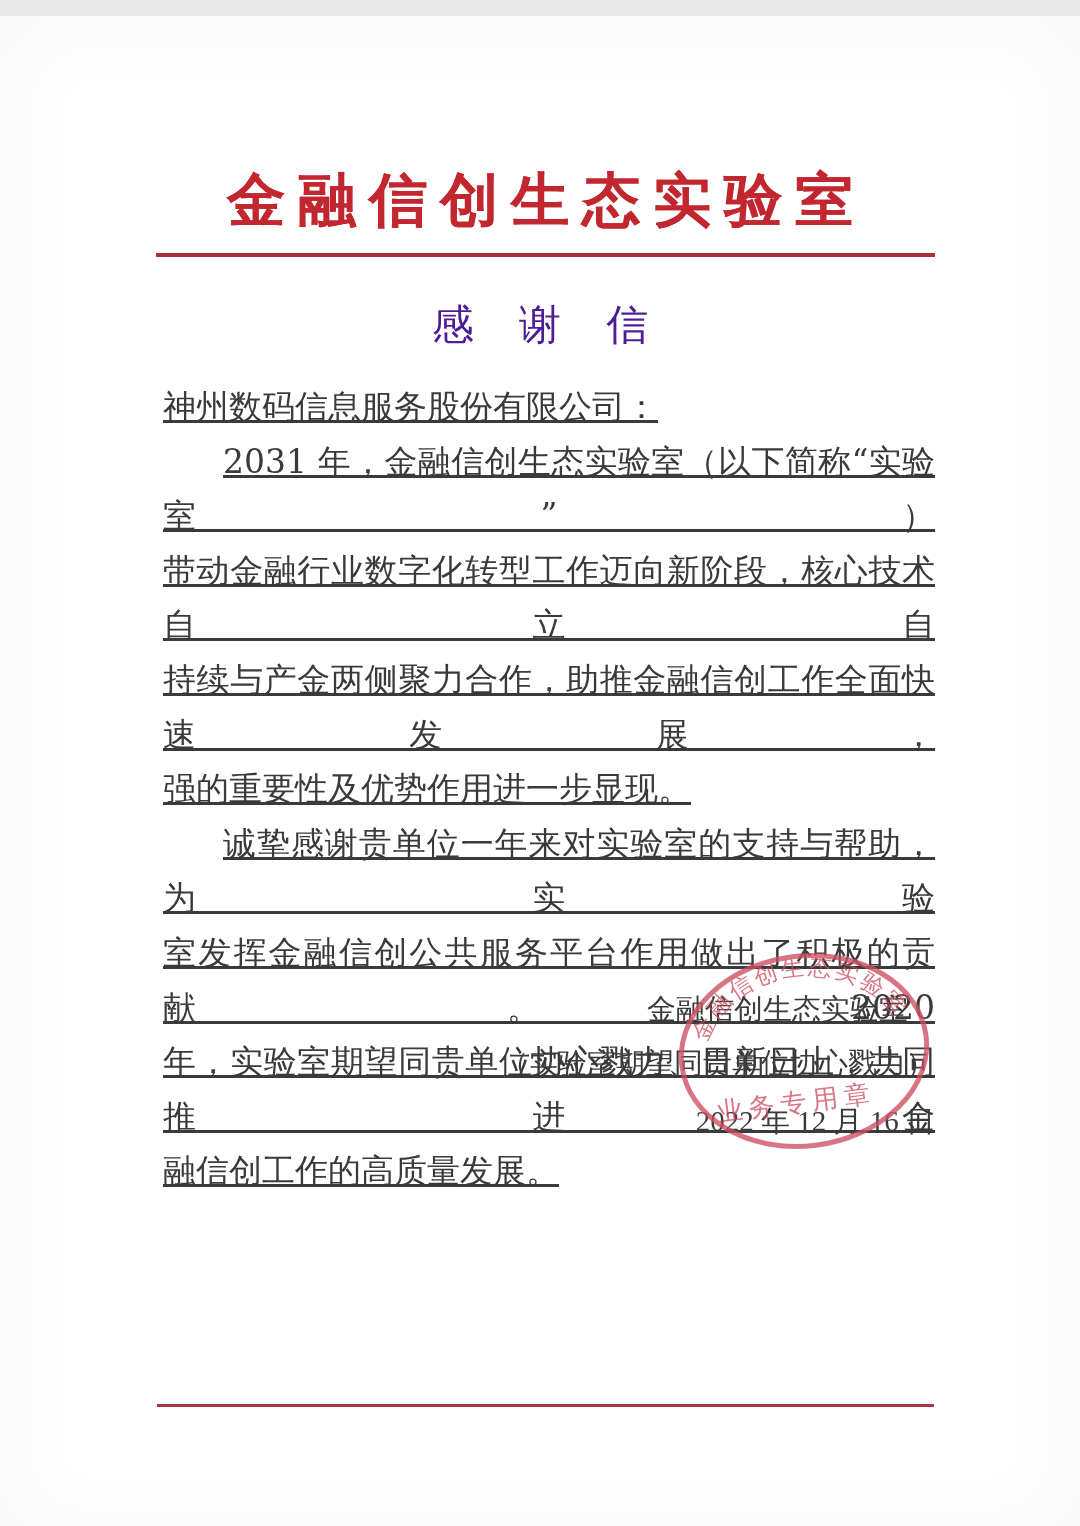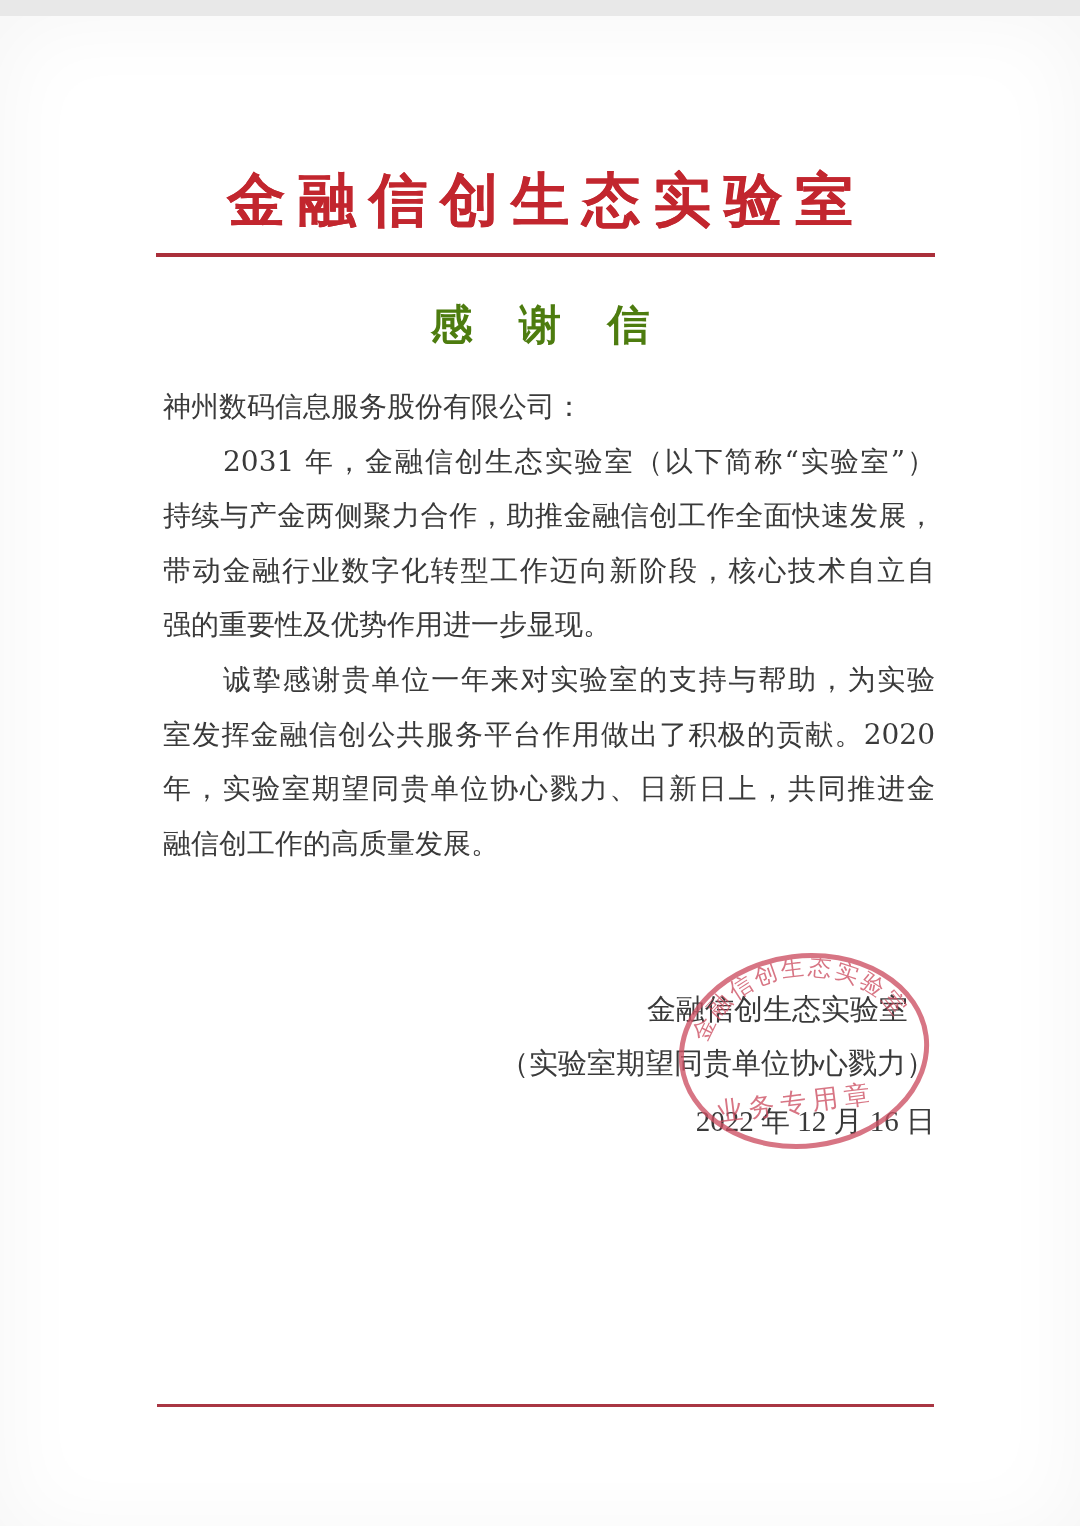--- a/index.html
+++ b/index.html
@@ -31,32 +31,33 @@
     top: 237px; left: 156px;
     width: 779px; height: 4px;
     background: #aa2f3a;
   }
   
   .doc-title {
     position: absolute;
     top: 281px; left: 0; width: 100%;
     text-align: center;
     font-size: 42px;
-    font-weight: bold;
-    color: #4d7c0f;
+    font-weight: normal;
+    color: #4c1d95;
     word-spacing: 32px;
   }
   
   .body-block {
     position: absolute;
     top: 364px; left: 163px;
     width: 772px;
-    font-size: 28px;
+    font-size: 33px;
     line-height: 54.6px;
     color: #3a3a3a;
+    text-decoration: underline;
   }
   .body-line { text-align: justify; }
   .body-line.fill { text-align-last: justify; }
   .body-line.indent { text-indent: 60px; }
   
   .signature-block {
     position: absolute;
     top: 966px; right: 145px;
     text-align: right;
     font-size: 29px;
@@ -86,22 +87,22 @@
 <div class="page">
 
   <div class="header-title">金融信创生态实验室</div>
   <div class="header-rule"></div>
 
   <div class="doc-title">感 谢 信</div>
 
   <div class="body-block">
     <div class="body-line">神州数码信息服务股份有限公司：</div>
     <div class="body-line indent fill">2031 年，金融信创生态实验室（以下简称“实验室”）</div>
+    <div class="body-line fill">带动金融行业数字化转型工作迈向新阶段，核心技术自立自</div>
     <div class="body-line fill">持续与产金两侧聚力合作，助推金融信创工作全面快速发展，</div>
-    <div class="body-line fill">带动金融行业数字化转型工作迈向新阶段，核心技术自立自</div>
     <div class="body-line">强的重要性及优势作用进一步显现。</div>
     <div class="body-line indent fill">诚挚感谢贵单位一年来对实验室的支持与帮助，为实验</div>
     <div class="body-line fill">室发挥金融信创公共服务平台作用做出了积极的贡献。2020</div>
     <div class="body-line fill">年，实验室期望同贵单位协心戮力、日新日上，共同推进金</div>
     <div class="body-line">融信创工作的高质量发展。</div>
   </div>
 
   <div class="signature-block">
     <div class="sig-org">金融信创生态实验室</div>
     <div class="sig-company">（实验室期望同贵单位协心戮力）</div>

